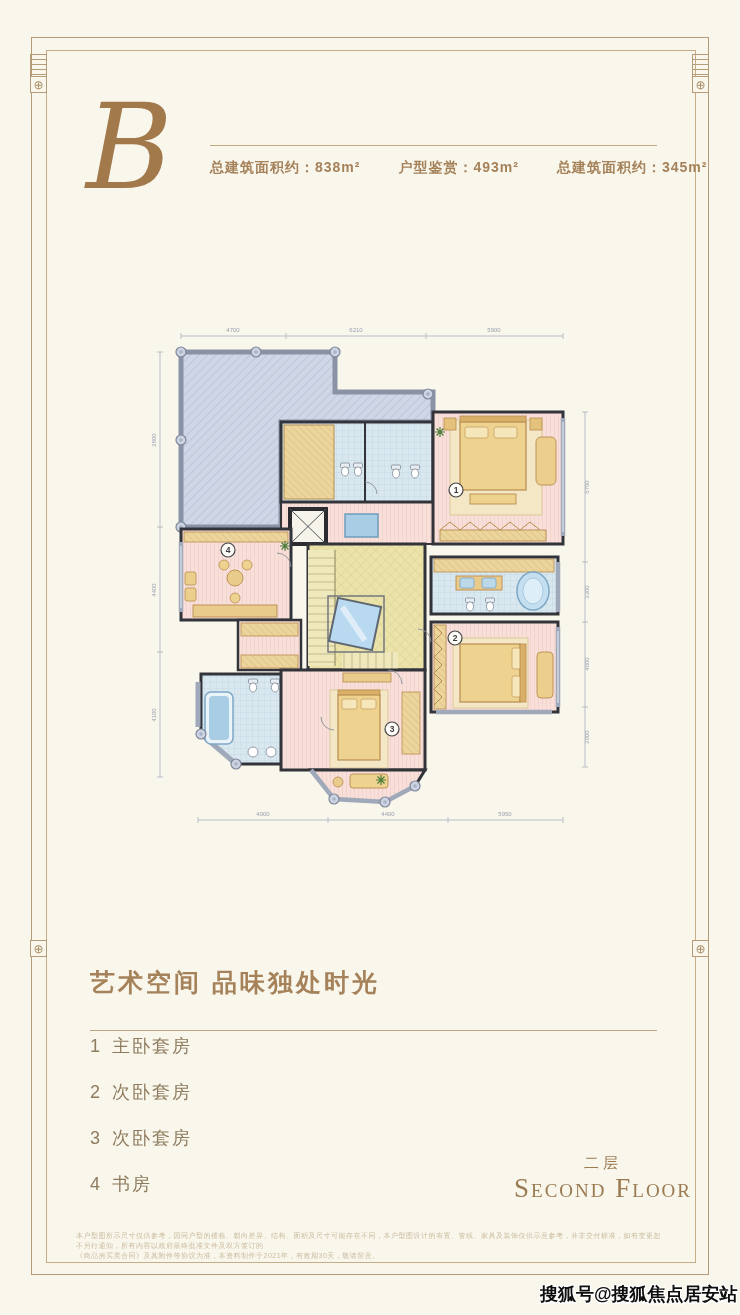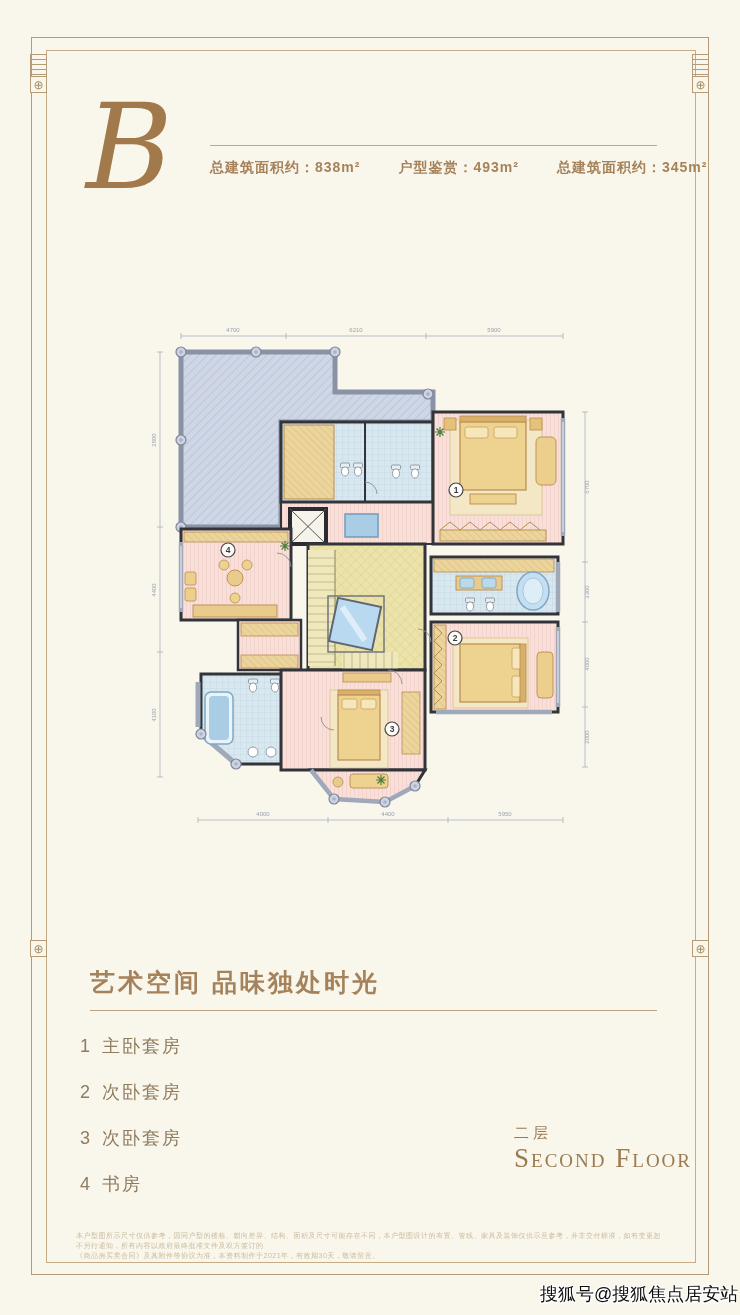--- a/index.html
+++ b/index.html
@@ -20,32 +20,32 @@
             font-size:118px;line-height:1;color:#a2794a;}
   .title-block{position:absolute;left:210px;top:134px;width:447px;}
   .page-title{font-size:22px;font-weight:bold;letter-spacing:5px;color:#a5825a;}
   .title-rule{margin-top:11px;border-top:1px solid #c3a983;height:0;}
   .stats{display:flex;gap:38px;margin-top:13px;font-size:14px;font-weight:bold;
          color:#a5825a;letter-spacing:1px;white-space:nowrap;}
   
   .plan{position:absolute;left:138px;top:322px;}
   
   .lower-heading{position:absolute;left:90px;top:966px;width:567px;font-size:25px;font-weight:bold;
-                 letter-spacing:3px;color:#a5825a;padding-bottom:11px;border-bottom:1px solid #bfa280;}
-  .legend{position:absolute;left:80px;top:1034px;font-size:18px;color:#8f7c5f;letter-spacing:2px;}
+                 letter-spacing:3px;color:#a5825a;padding-bottom:31px;border-bottom:1px solid #bfa280;}
+  .legend{position:absolute;left:90px;top:1034px;font-size:18px;color:#8f7c5f;letter-spacing:2px;}
   .legend-item{margin-bottom:22px;}
   .legend-item .num{margin-right:10px;}
-  .floor-label{position:absolute;right:48px;top:1124px;text-align:left;color:#9b7b51;}
+  .floor-label{position:absolute;right:48px;top:1154px;text-align:center;color:#9b7b51;}
   .floor-cn{font-size:15px;letter-spacing:4px;}
   .floor-en{font-family:"Liberation Serif",serif;font-variant:small-caps;font-size:27px;
             letter-spacing:2px;}
   
   .disclaimer{position:absolute;left:76px;top:1231px;width:588px;font-size:7px;line-height:10px;
               color:#cbbc9f;letter-spacing:.5px;}
-  .watermark{position:absolute;left:540px;top:1282px;font-size:18px;font-weight:normal;color:#0e0e0e;
+  .watermark{position:absolute;left:540px;top:1282px;font-size:18px;font-weight:bold;color:#0e0e0e;
              white-space:nowrap;letter-spacing:0;
              text-shadow:-1px -1px 0 #fff,1px -1px 0 #fff,-1px 1px 0 #fff,1px 1px 0 #fff,0 2px 0 #fff;}
   text.dim{font-size:6px;fill:#9aa2b0;font-family:"Liberation Sans",sans-serif;}
   text.roomnum{font-size:8.5px;fill:#3a3a40;font-family:"Liberation Sans",sans-serif;font-weight:bold;}
 </style>
 </head>
 <body>
 
 <div class="page">
 

